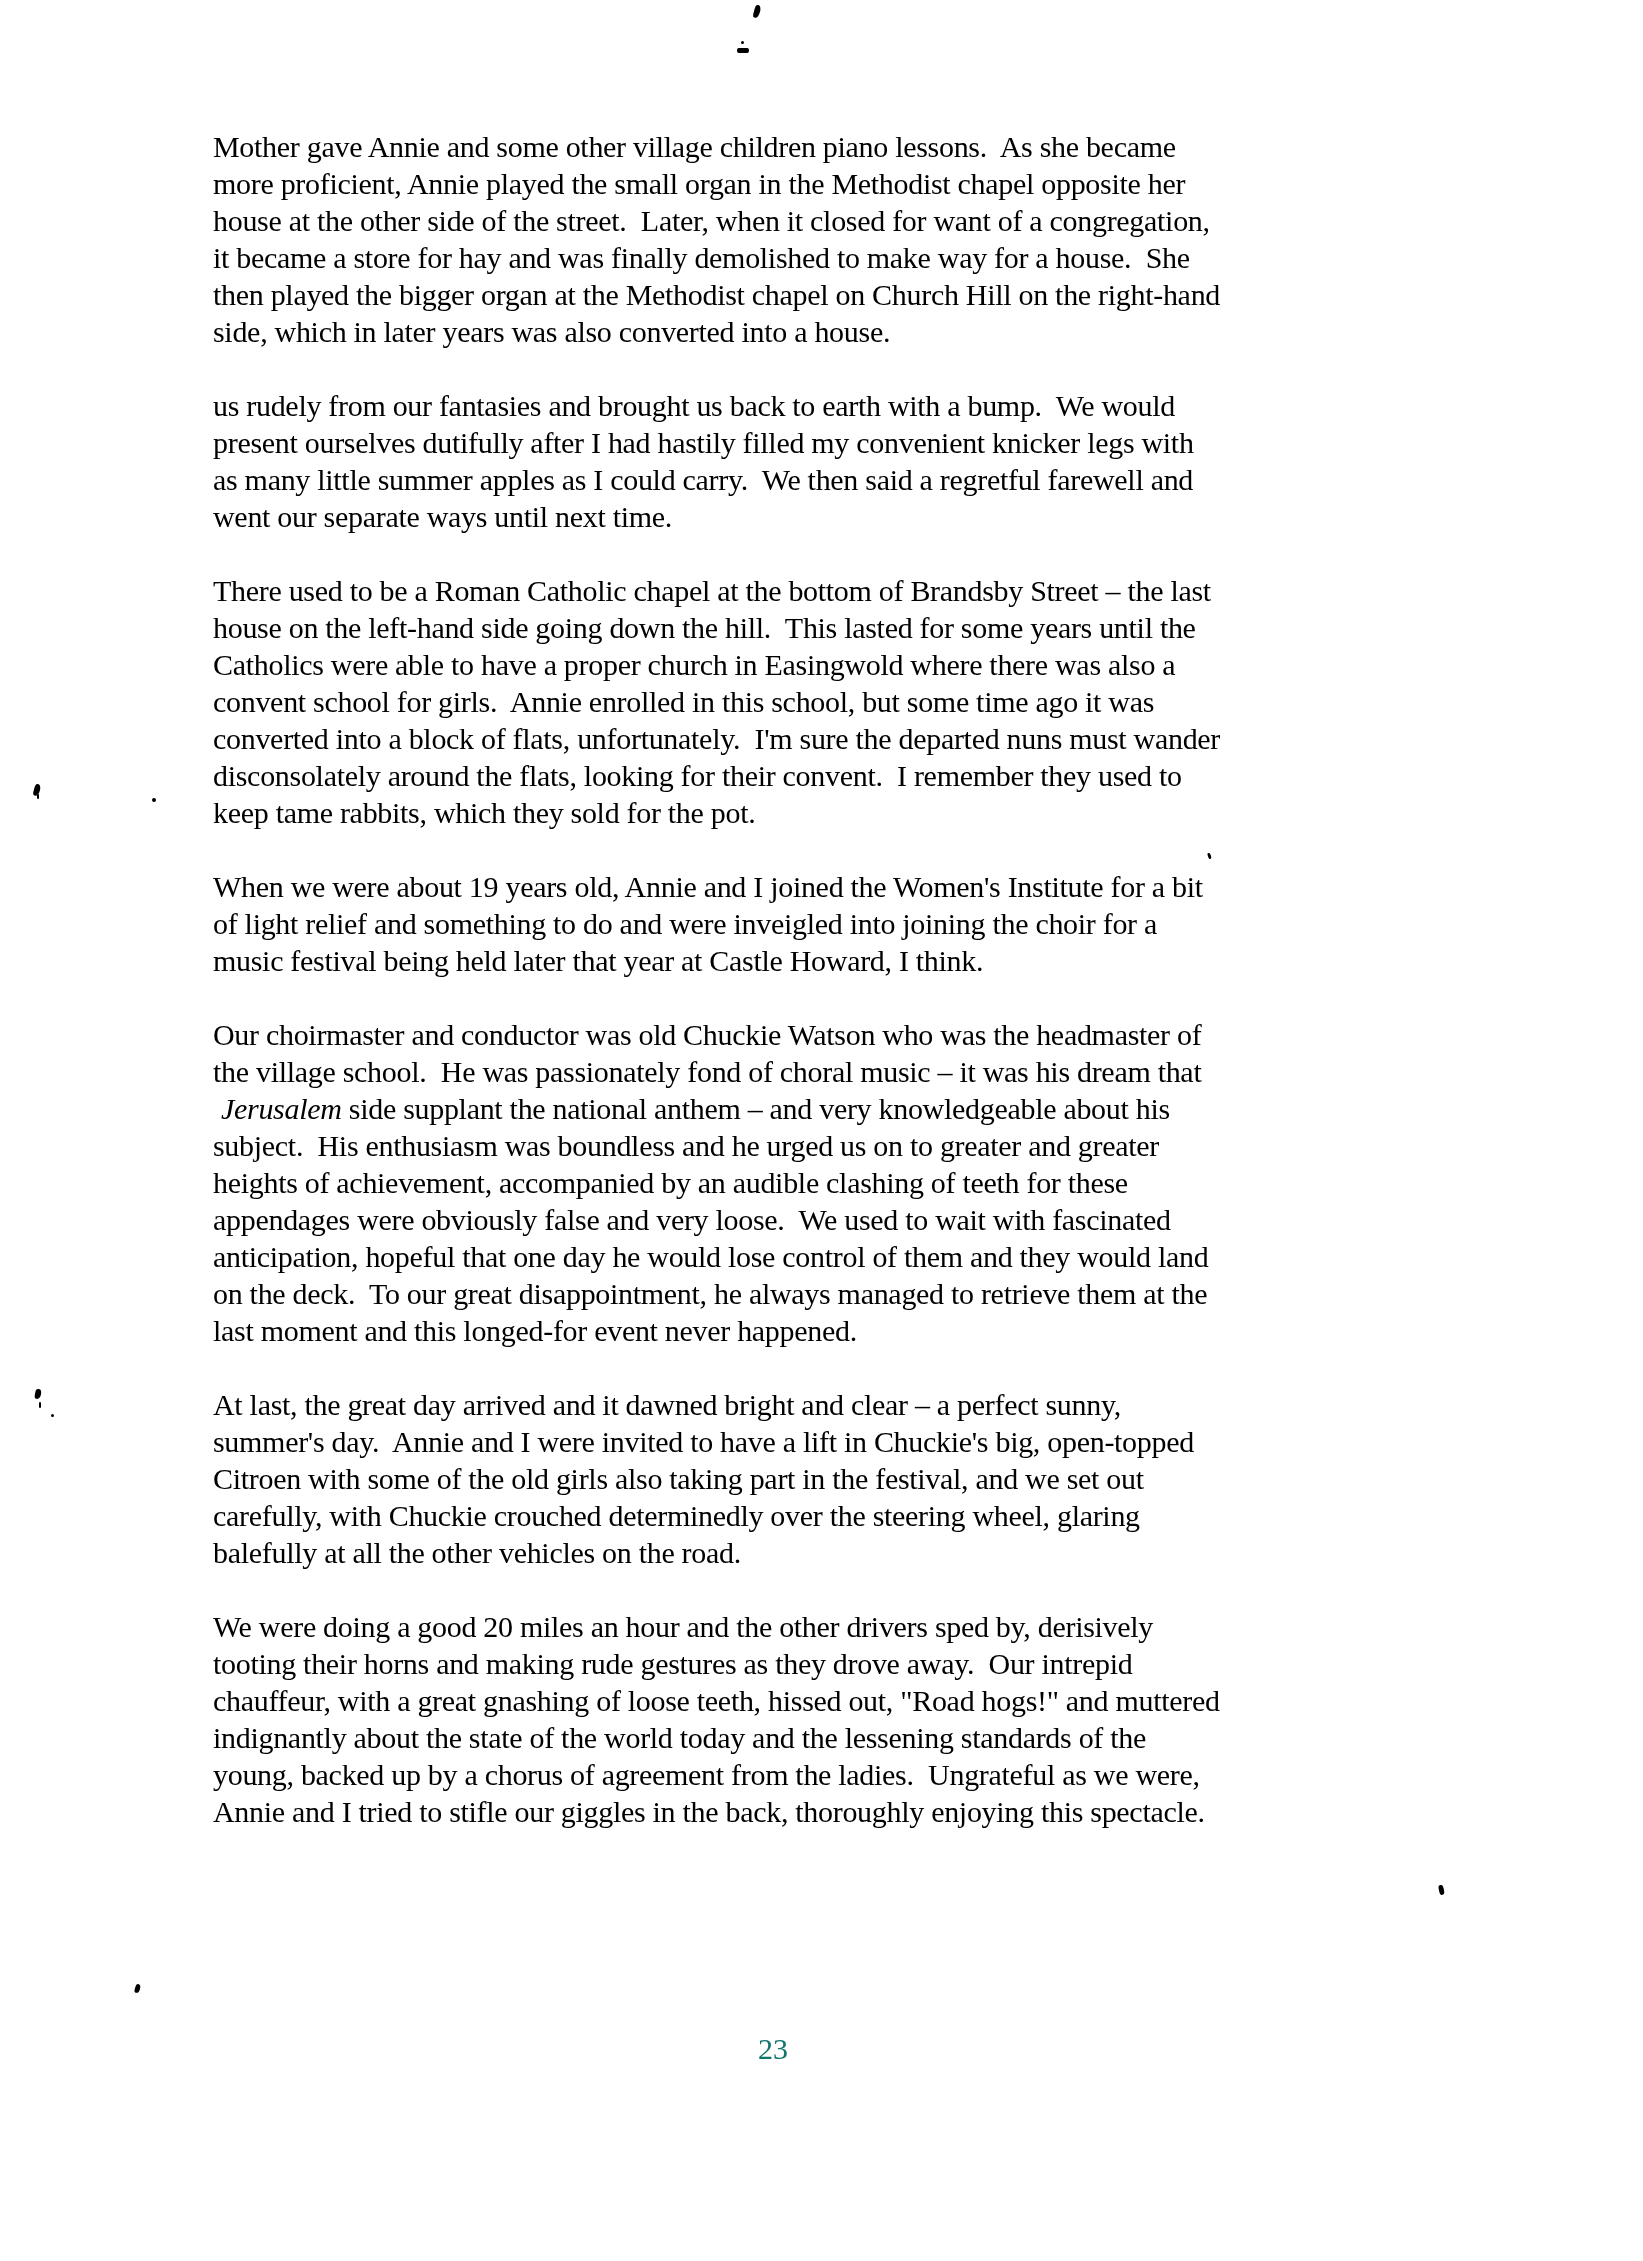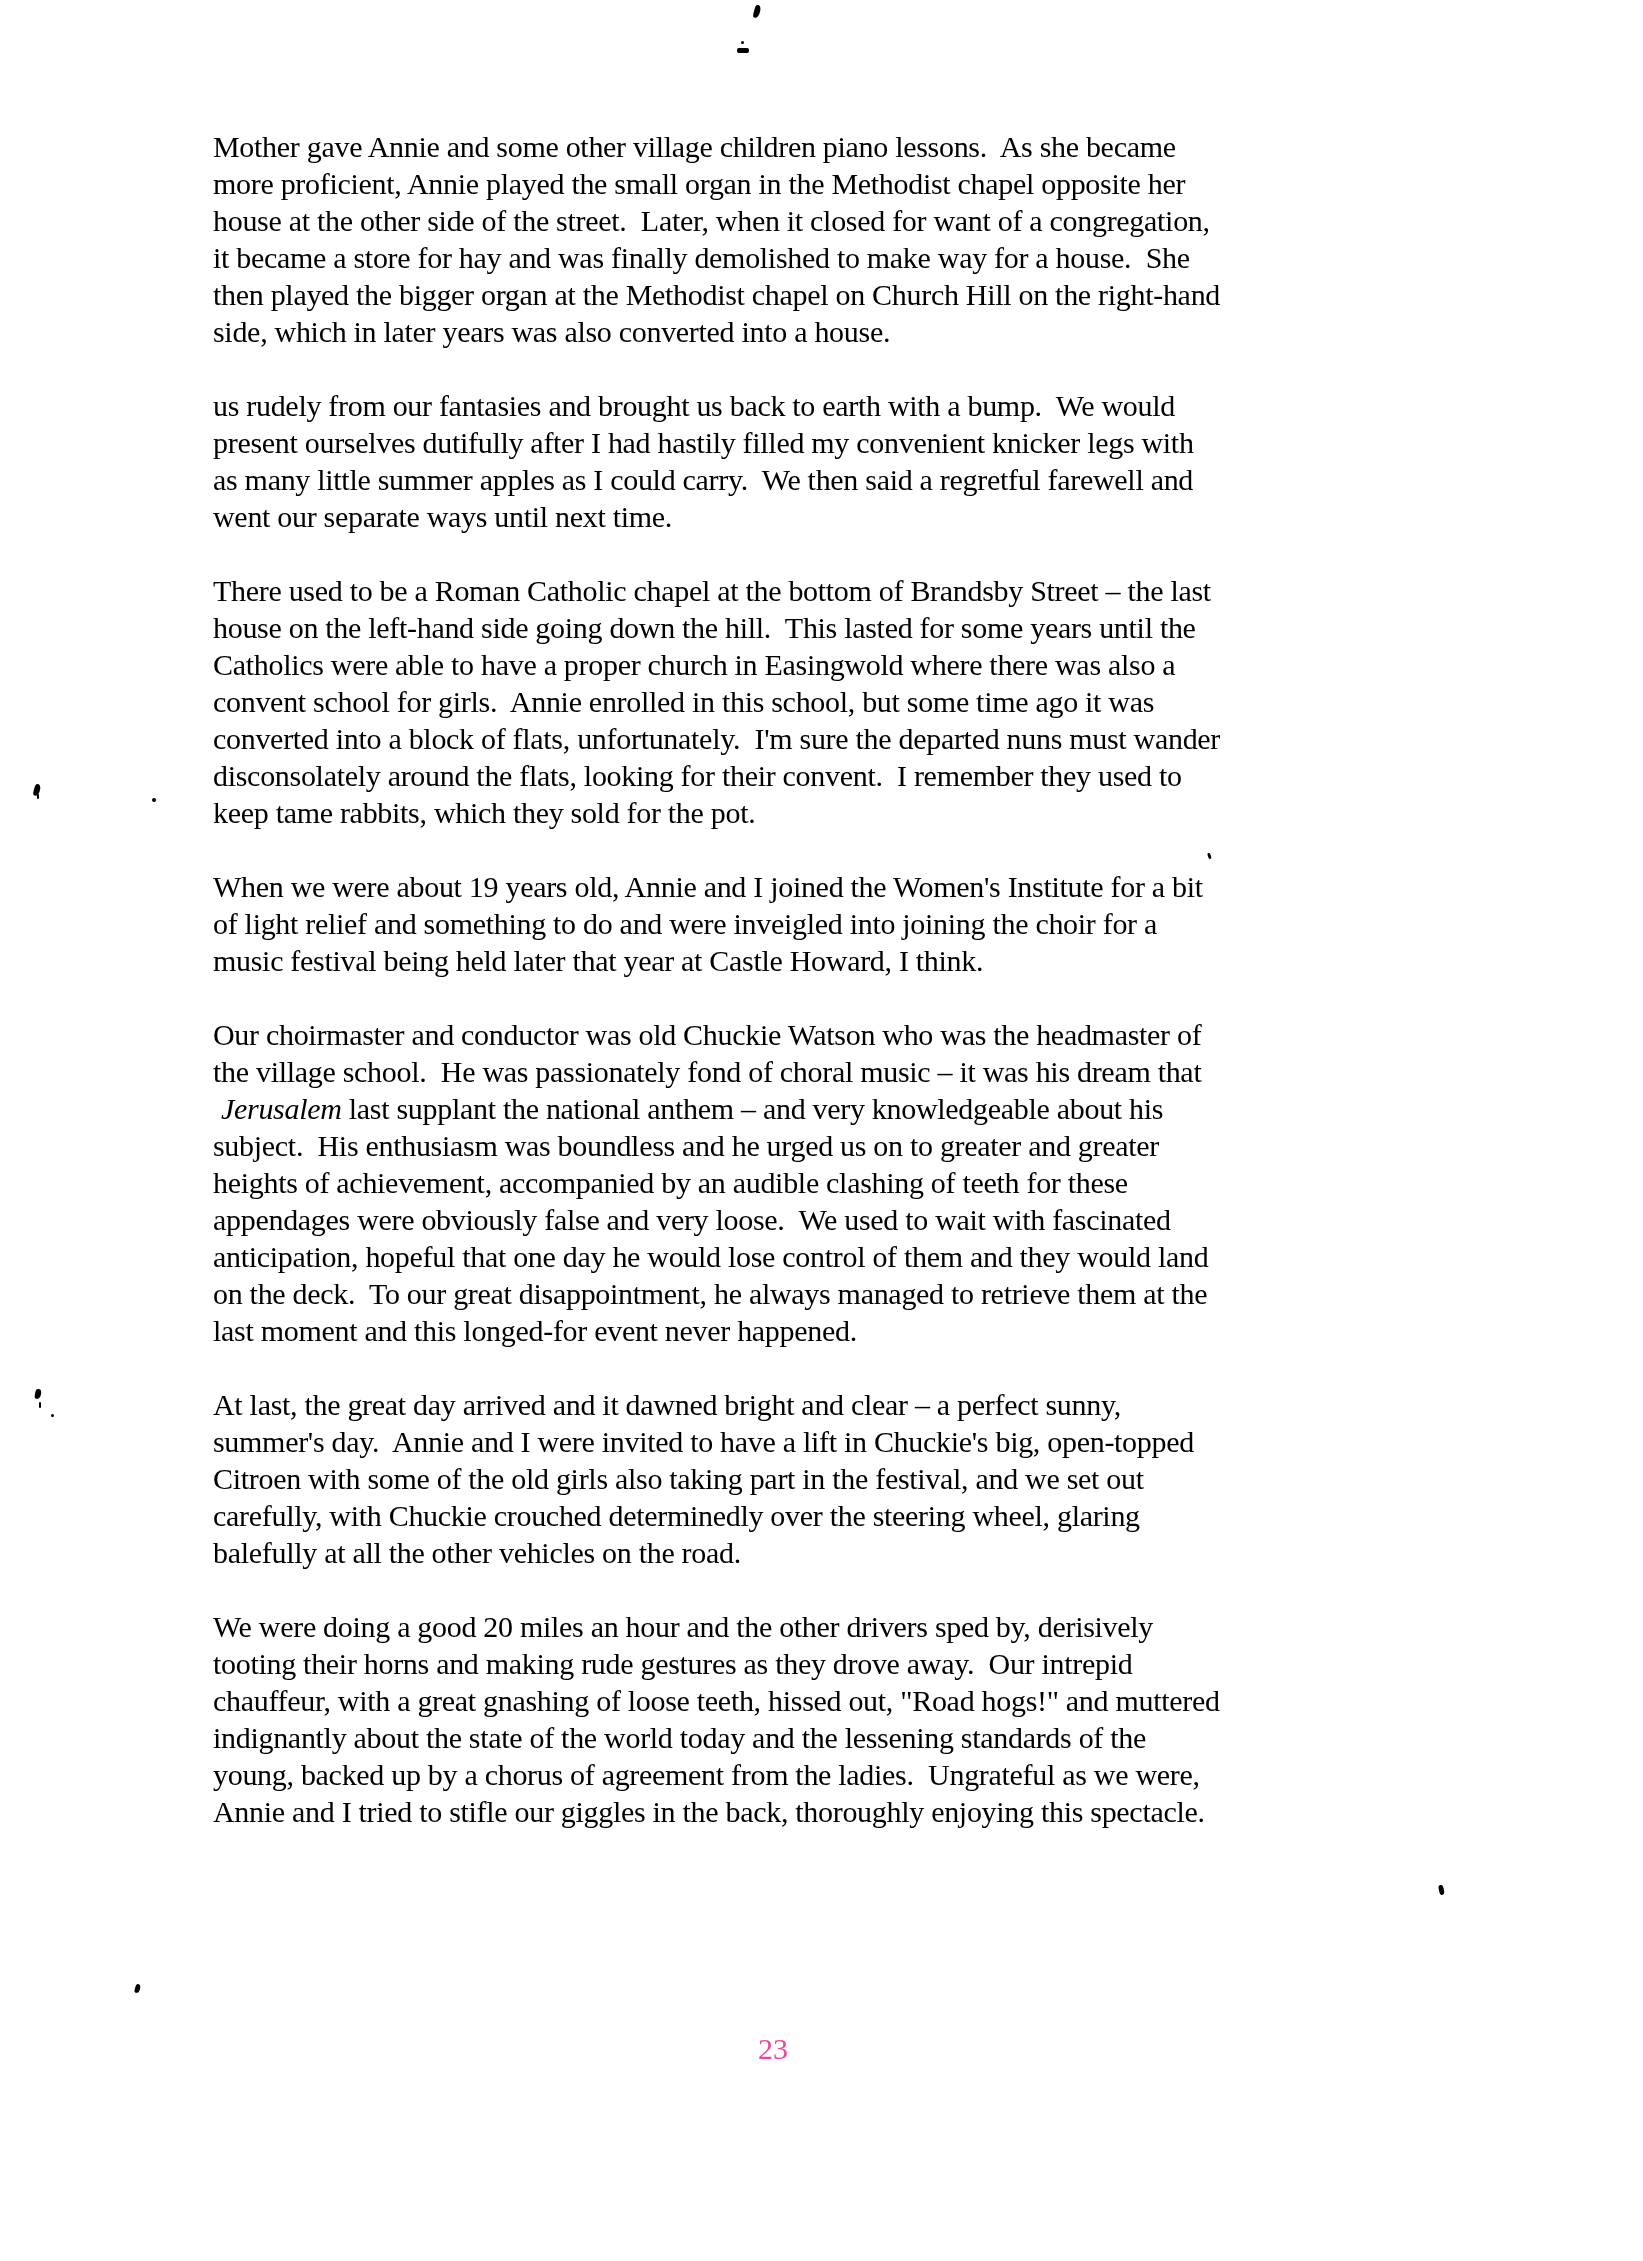--- a/index.html
+++ b/index.html
@@ -37,21 +37,21 @@
   .it {
     font-style: italic;
     margin-left: 8px;
   }
   .page-number {
     position: absolute;
     left: 758px;
     top: 2030px;
     font-size: 30px;
     line-height: 37px;
-    color: #ec4899;
+    color: #0f766e;
   }
   .artifact {
     position: absolute;
     background: #000000;
     display: block;
   }
   .a-round { border-radius: 50%; }
   .a-comma { border-radius: 45% 55% 60% 40%; }
   .a-dash  { border-radius: 1.9px; }
 </style>
@@ -75,21 +75,21 @@
 house on the left-hand side going down the hill.  This lasted for some years until the
 Catholics were able to have a proper church in Easingwold where there was also a
 convent school for girls.  Annie enrolled in this school, but some time ago it was
 converted into a block of flats, unfortunately.  I'm sure the departed nuns must wander
 disconsolately around the flats, looking for their convent.  I remember they used to
 keep tame rabbits, which they sold for the pot.</p>
     <p class="para">When we were about 19 years old, Annie and I joined the Women's Institute for a bit
 of light relief and something to do and were inveigled into joining the choir for a
 music festival being held later that year at Castle Howard, I think.</p>
     <p class="para"><span>Our choirmaster and conductor was old Chuckie Watson who was the headmaster of
-the village school.  He was passionately fond of choral music – it was his dream that</span><br><span class="it">Jerusalem</span><span> last supplant the national anthem – and very knowledgeable about his</span><br><span>subject.  His enthusiasm was boundless and he urged us on to greater and greater
+the village school.  He was passionately fond of choral music – it was his dream that</span><br><span class="it">Jerusalem</span><span> side supplant the national anthem – and very knowledgeable about his</span><br><span>subject.  His enthusiasm was boundless and he urged us on to greater and greater
 heights of achievement, accompanied by an audible clashing of teeth for these
 appendages were obviously false and very loose.  We used to wait with fascinated
 anticipation, hopeful that one day he would lose control of them and they would land
 on the deck.  To our great disappointment, he always managed to retrieve them at the
 last moment and this longed-for event never happened.</span></p>
     <p class="para">At last, the great day arrived and it dawned bright and clear – a perfect sunny,
 summer's day.  Annie and I were invited to have a lift in Chuckie's big, open-topped
 Citroen with some of the old girls also taking part in the festival, and we set out
 carefully, with Chuckie crouched determinedly over the steering wheel, glaring
 balefully at all the other vehicles on the road.</p>

